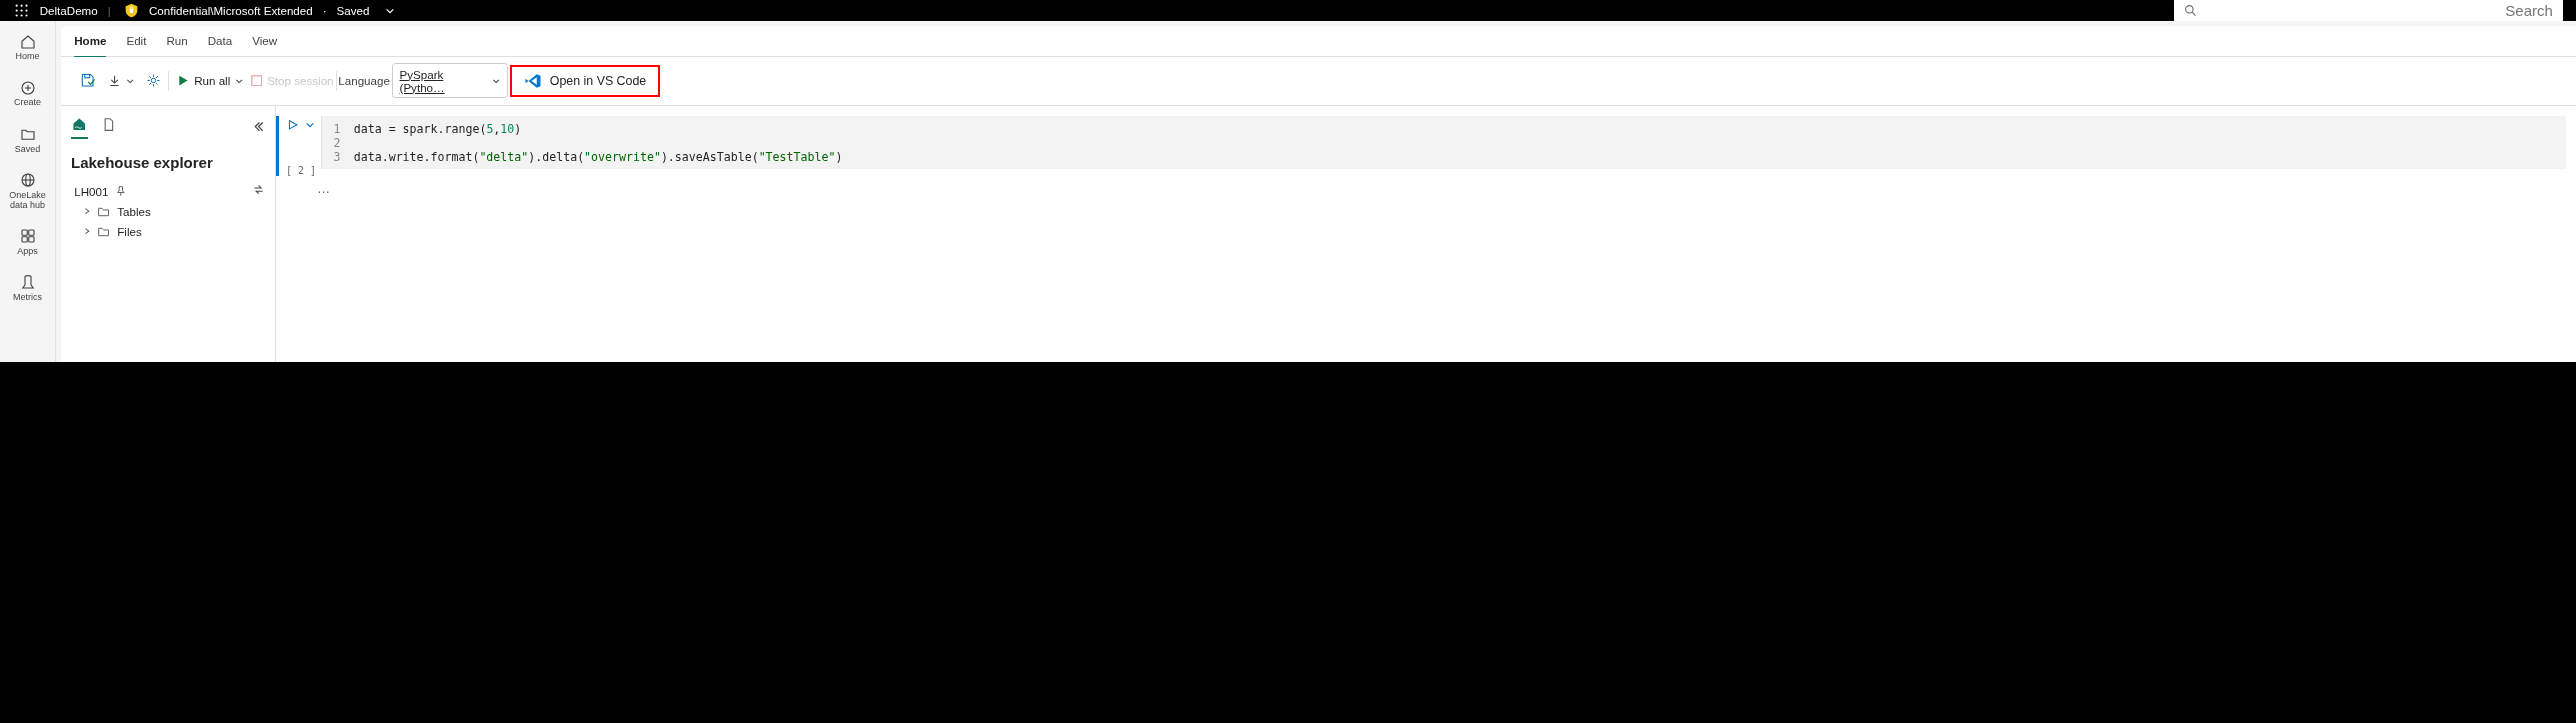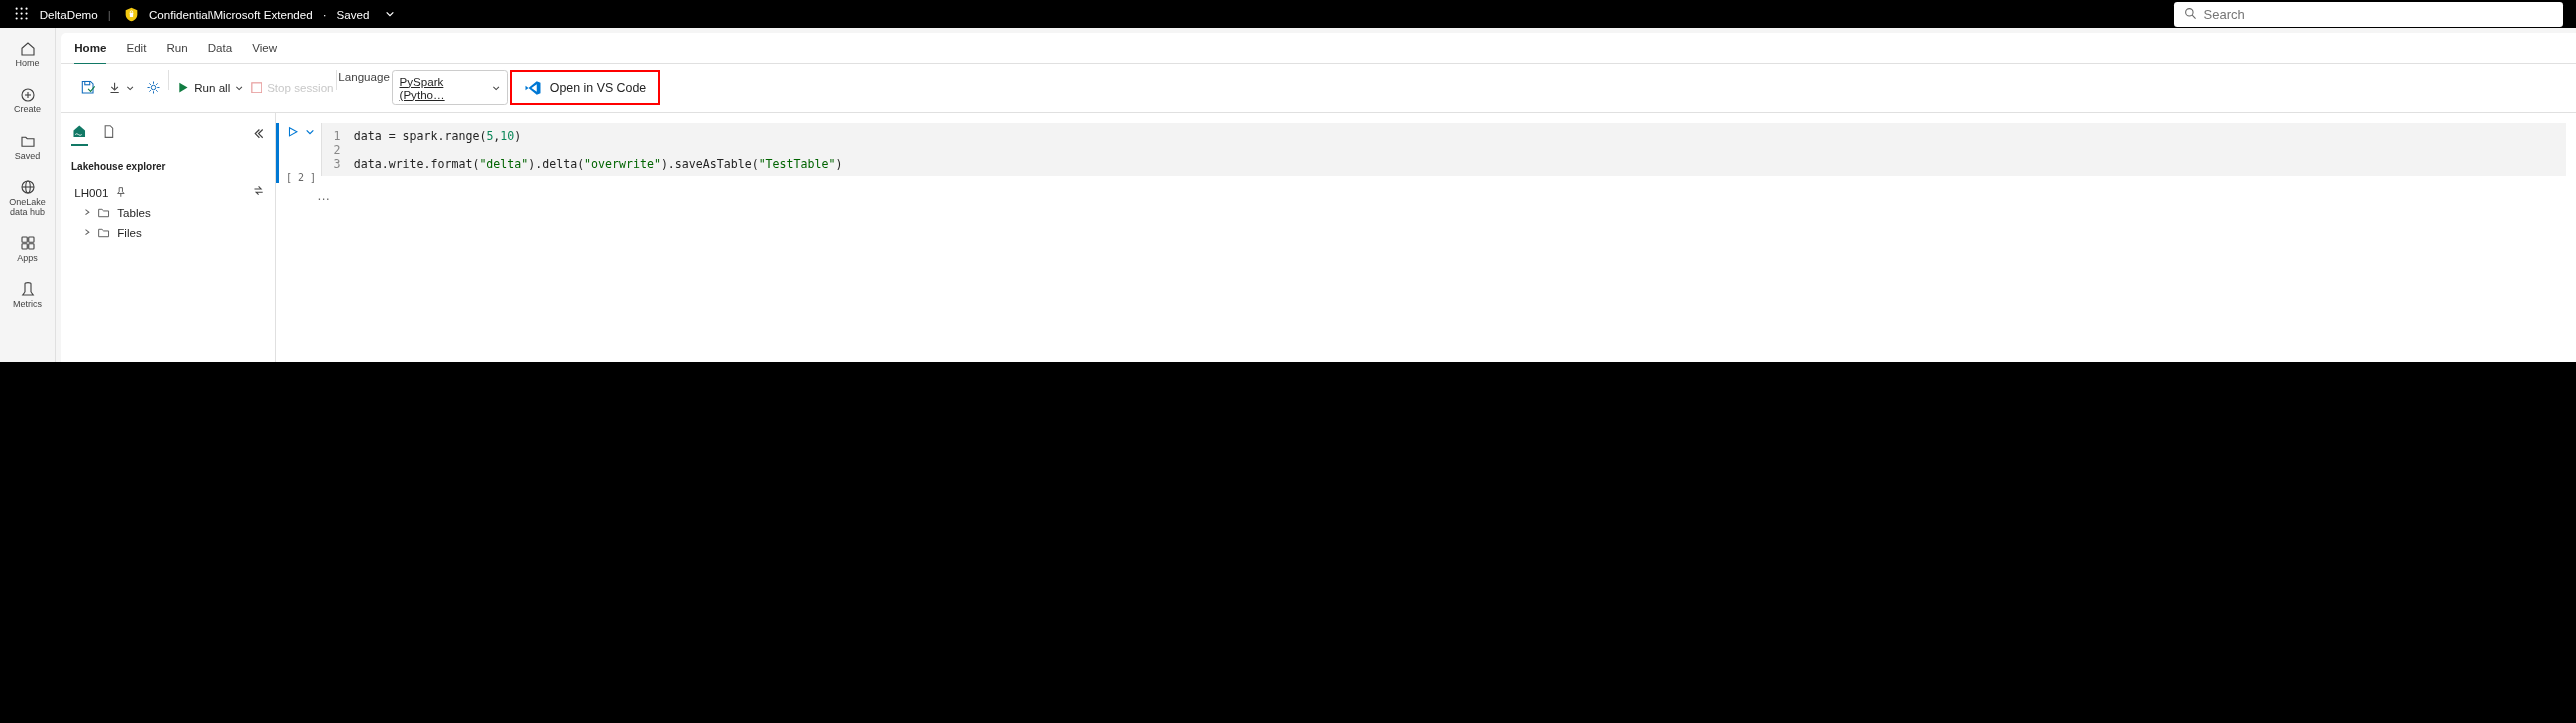--- a/index.html
+++ b/index.html
@@ -1,66 +1,66 @@
 <!DOCTYPE html>
 <html style="font-size:13.2px"><head>
   <meta charset="utf-8">
   <style>
     * { box-sizing: border-box; margin: 0; padding: 0; }
     body { font-family: "Segoe UI", -apple-system, sans-serif; background: #000; font-size: 11.6px; color: #242424; }
     
     .app-container { display: flex; flex-direction: column; width: 100%; height: 362px; }
     
     
-    .top-bar { display: flex; align-items: center; height: 28px; background: #000; padding: 0 13.2px; gap: 10px; }
+    .top-bar { display: flex; align-items: center; height: 21px; background: #000; padding: 0 13.2px; gap: 10px; }
     .waffle-icon { width: 16.5px; height: 16.5px; color: #fff; display: flex; align-items: center; justify-content: center; cursor: pointer; }
     .top-label { color: #fff; font-size: 11.6px; }
     .top-divider { color: #666; }
     .sensitivity-icon { width: 15px; height: 15px; margin-left: 3.3px; }
     .saved-indicator { display: flex; align-items: center; gap: 16px; color: #fff; }
     .search-box { margin-left: auto; width: 389px; height: 25px; background: #fff; border-radius: 3.3px; display: flex; align-items: center; padding: 0 10px; gap: 6.6px; }
-    .search-box input { border: none; outline: none; width: 100%; font-size: 13px; }
+    .search-box input { border: none; outline: none; width: 100%; font-size: 15px; text-align: right; }
     
     
     .main-layout { display: flex; flex: 1; background: #f5f5f5; overflow: hidden; }
     
     
     .left-rail { width: 56px; background: #f5f5f5; display: flex; flex-direction: column; padding-top: 6.6px; gap: 6.6px; border-right: 0.8px solid #e0e0e0; }
     .rail-item { display: flex; flex-direction: column; align-items: center; gap: 1.7px; padding: 5px 0; cursor: pointer; }
     .rail-item svg { width: 18px; height: 18px; }
     .rail-label { font-size: 9px; color: #424242; text-align: center; line-height: 1.1; }
     
     
     .content-area { flex: 1; background: #fff; display: flex; flex-direction: column; border-radius: 5px 0 0 0; margin-top: 5px; margin-left: 5px; overflow: hidden; }
     
     
     .tabs { display: flex; gap: 20px; padding: 8.3px 13.2px 0; border-bottom: 0.8px solid #e0e0e0; }
     .tab { padding-bottom: 8.3px; cursor: pointer; color: #424242; font-size: 11.6px; }
     .tab.active { font-weight: 600; color: #242424; border-bottom: 1.7px solid #117865; margin-bottom: -0.8px; }
     
     
-    .toolbar { display: flex; gap: 2px; padding: 6.6px 13.2px; border-bottom: 0.8px solid #e0e0e0; }
+    .toolbar { display: flex; align-items: center; gap: 2px; padding: 6.6px 13.2px; border-bottom: 0.8px solid #e0e0e0; }
     .toolbar-btn { display: flex; align-items: center; gap: 5px; padding: 3.3px 5px; cursor: pointer; border-radius: 3.3px; }
     .toolbar-sep { width: 0.8px; height: 20px; background: #e0e0e0; }
     .runall-btn { display: flex; align-items: center; gap: 5px; }
     .stop-session { color: #c8c8c8; display: flex; align-items: center; gap: 5px; }
     .lang-label { color: #424242; }
     .lang-select { border: 0.8px solid #ccc; border-radius: 3.3px; padding: 3.3px 6.6px; display: flex; align-items: center; gap: 5px; width: 116px; cursor: pointer; text-decoration: underline; }
     .vscode-btn { border: 2.5px solid #ff0000; padding: 5px 11.6px; display: flex; align-items: center; gap: 8.3px; cursor: pointer; font-size: 12.4px; }
     
     
     .body-split { display: flex; flex: 1; overflow: hidden; }
     
     
     .explorer-panel { width: 215px; border-right: 0.8px solid #e0e0e0; padding: 10px; display: flex; flex-direction: column; }
     .explorer-tabs { display: flex; gap: 13.2px; align-items: center; }
     .explorer-tab { cursor: pointer; padding-bottom: 3.3px; }
     .explorer-tab.active { border-bottom: 2.5px solid #117865; }
     .collapse-icon { margin-left: auto; cursor: pointer; }
-    .explorer-title { font-size: 10px; font-weight: 600; margin-top: 15px; }
+    .explorer-title { font-size: 15px; font-weight: 600; margin-top: 15px; }
     .lakehouse-name { display: flex; align-items: flex-end; gap: 6.6px; margin-top: 11.6px; padding-left: 3.3px; }
     .pin-icon { cursor: pointer; }
     .sync-icon { margin-left: auto; cursor: pointer; }
     .tree-item { display: flex; align-items: center; gap: 6.6px; padding: 6.6px 0 0 11.6px; cursor: pointer; }
     
     
     .code-area { flex: 1; padding: 10px 10px 10px 0; overflow: auto; }
     .code-wrap { display: flex; }
     .indicator-bar { width: 3.3px; background: #0078d4; margin-right: 1.7px; }
     .cell-gutter { width: 40px; display: flex; flex-direction: column; align-items: center; padding-top: 3.3px; gap: 33px; }

